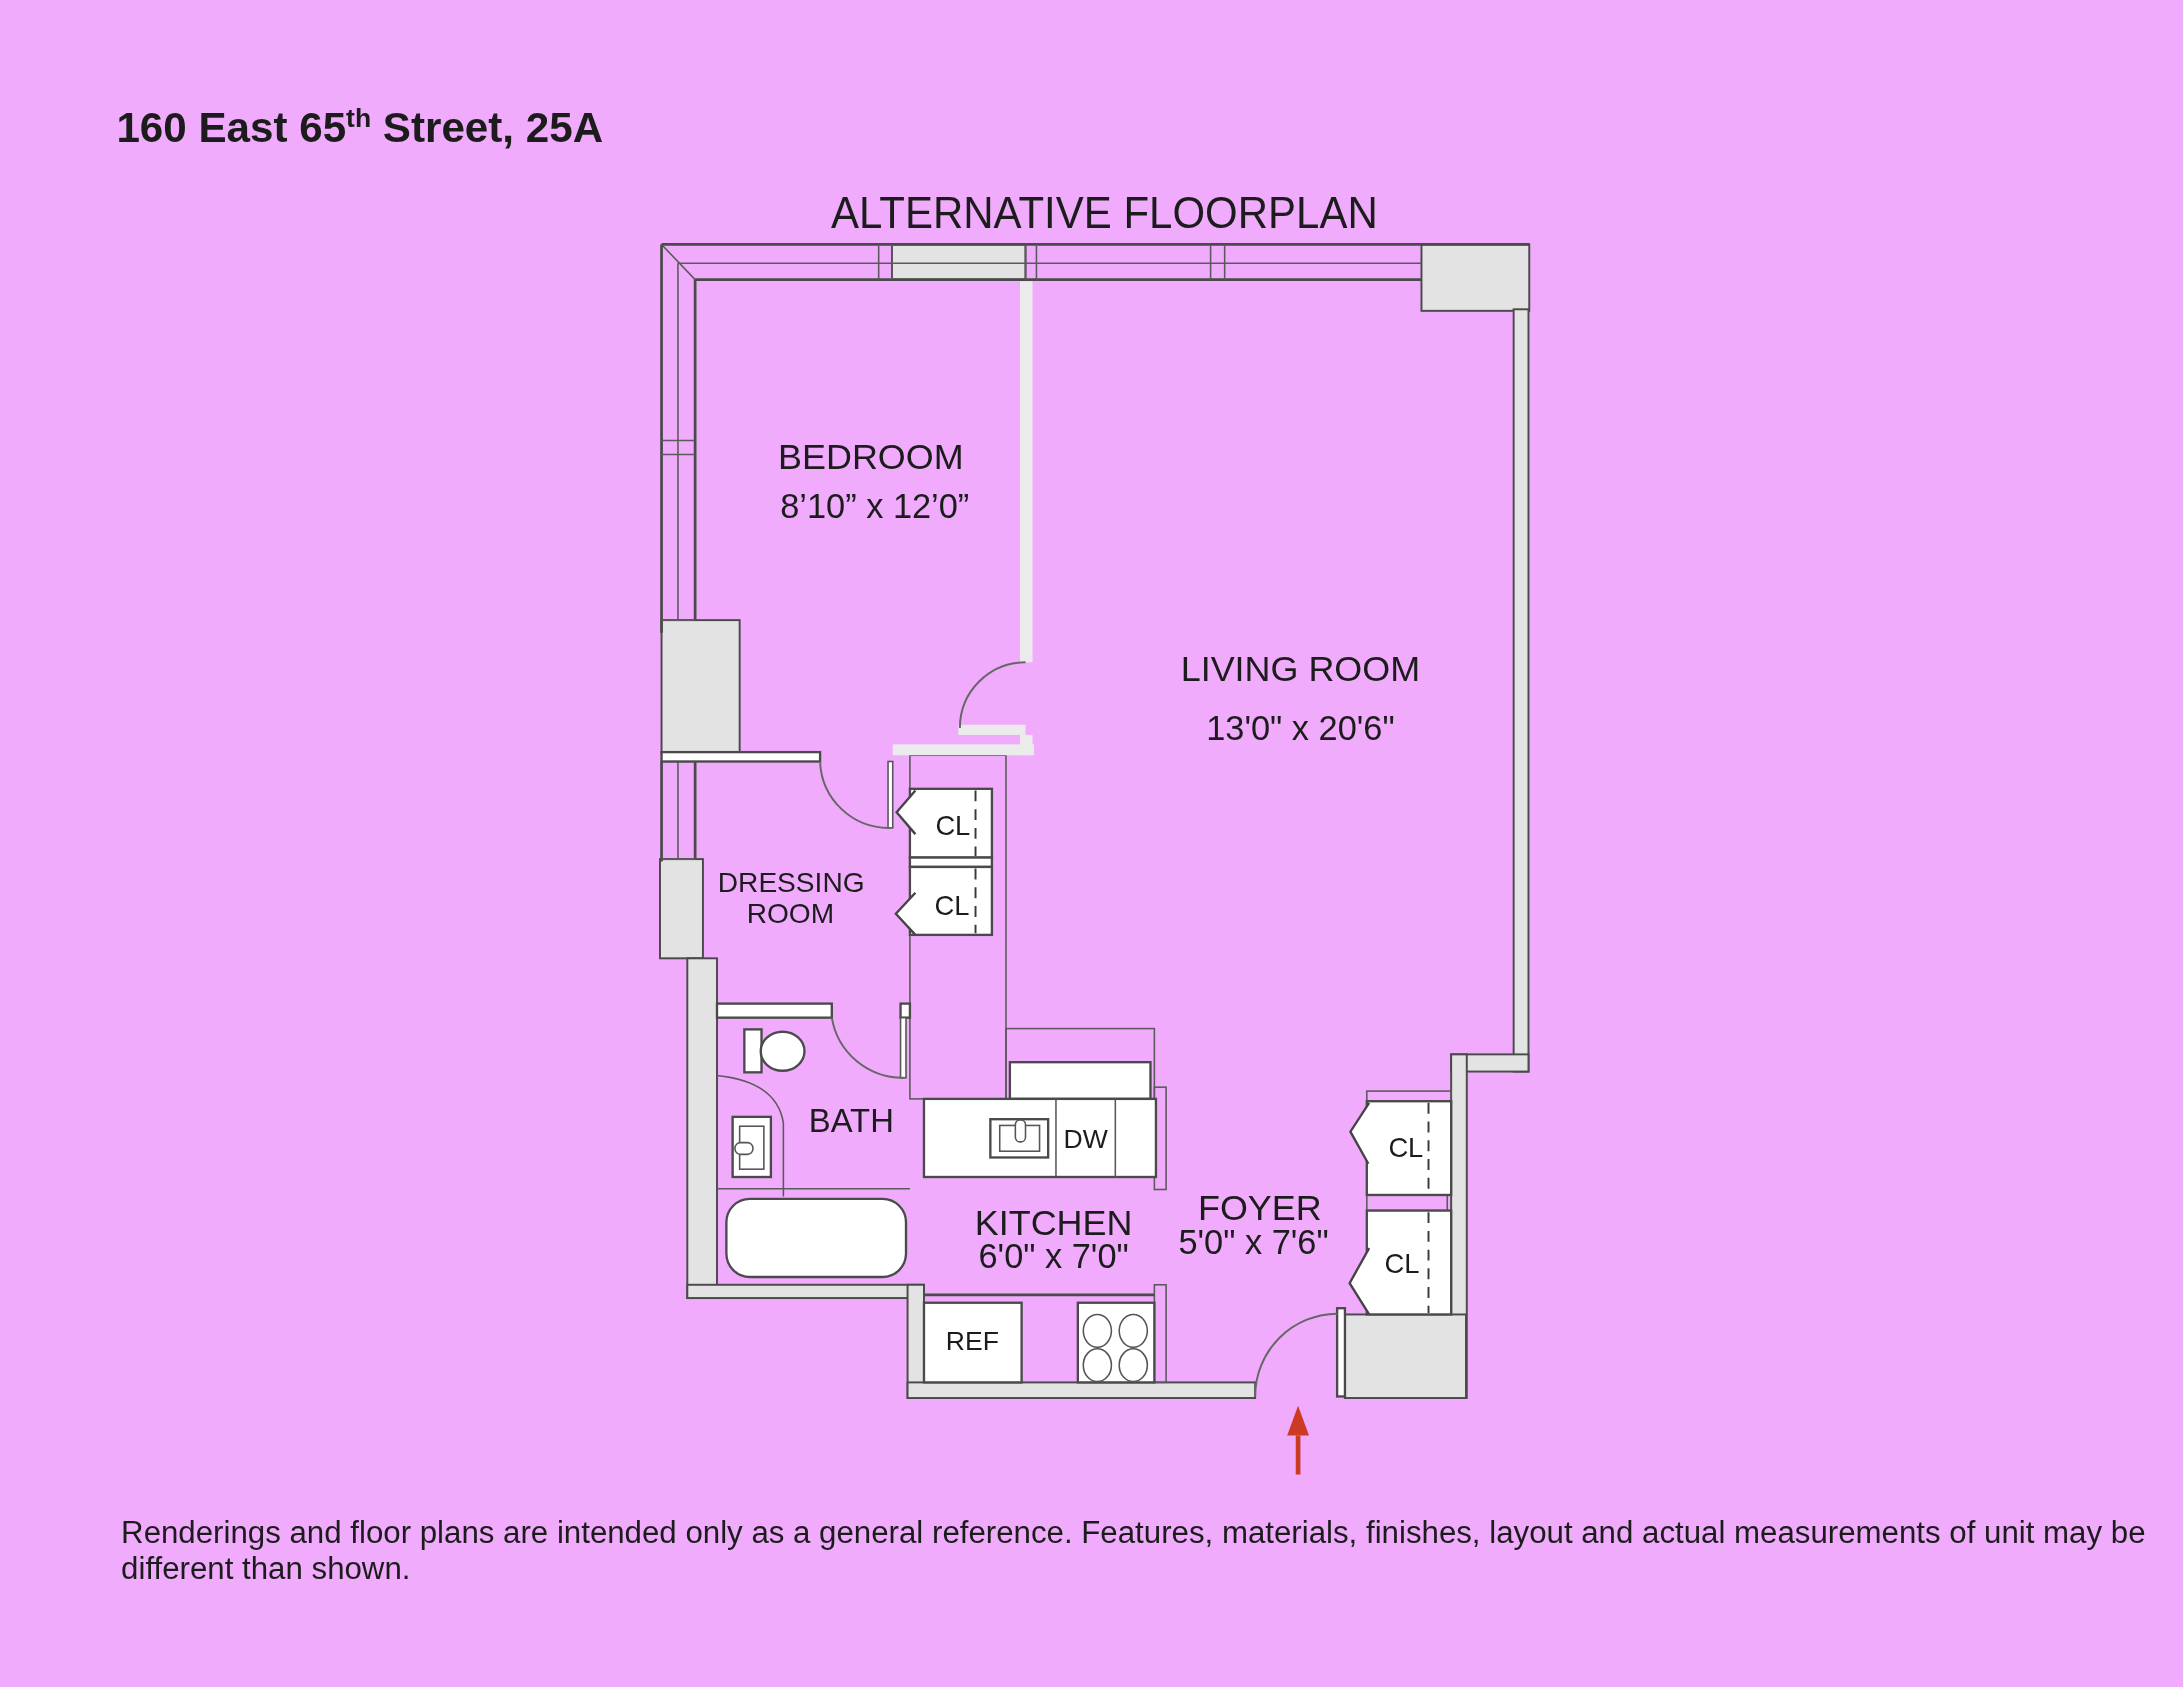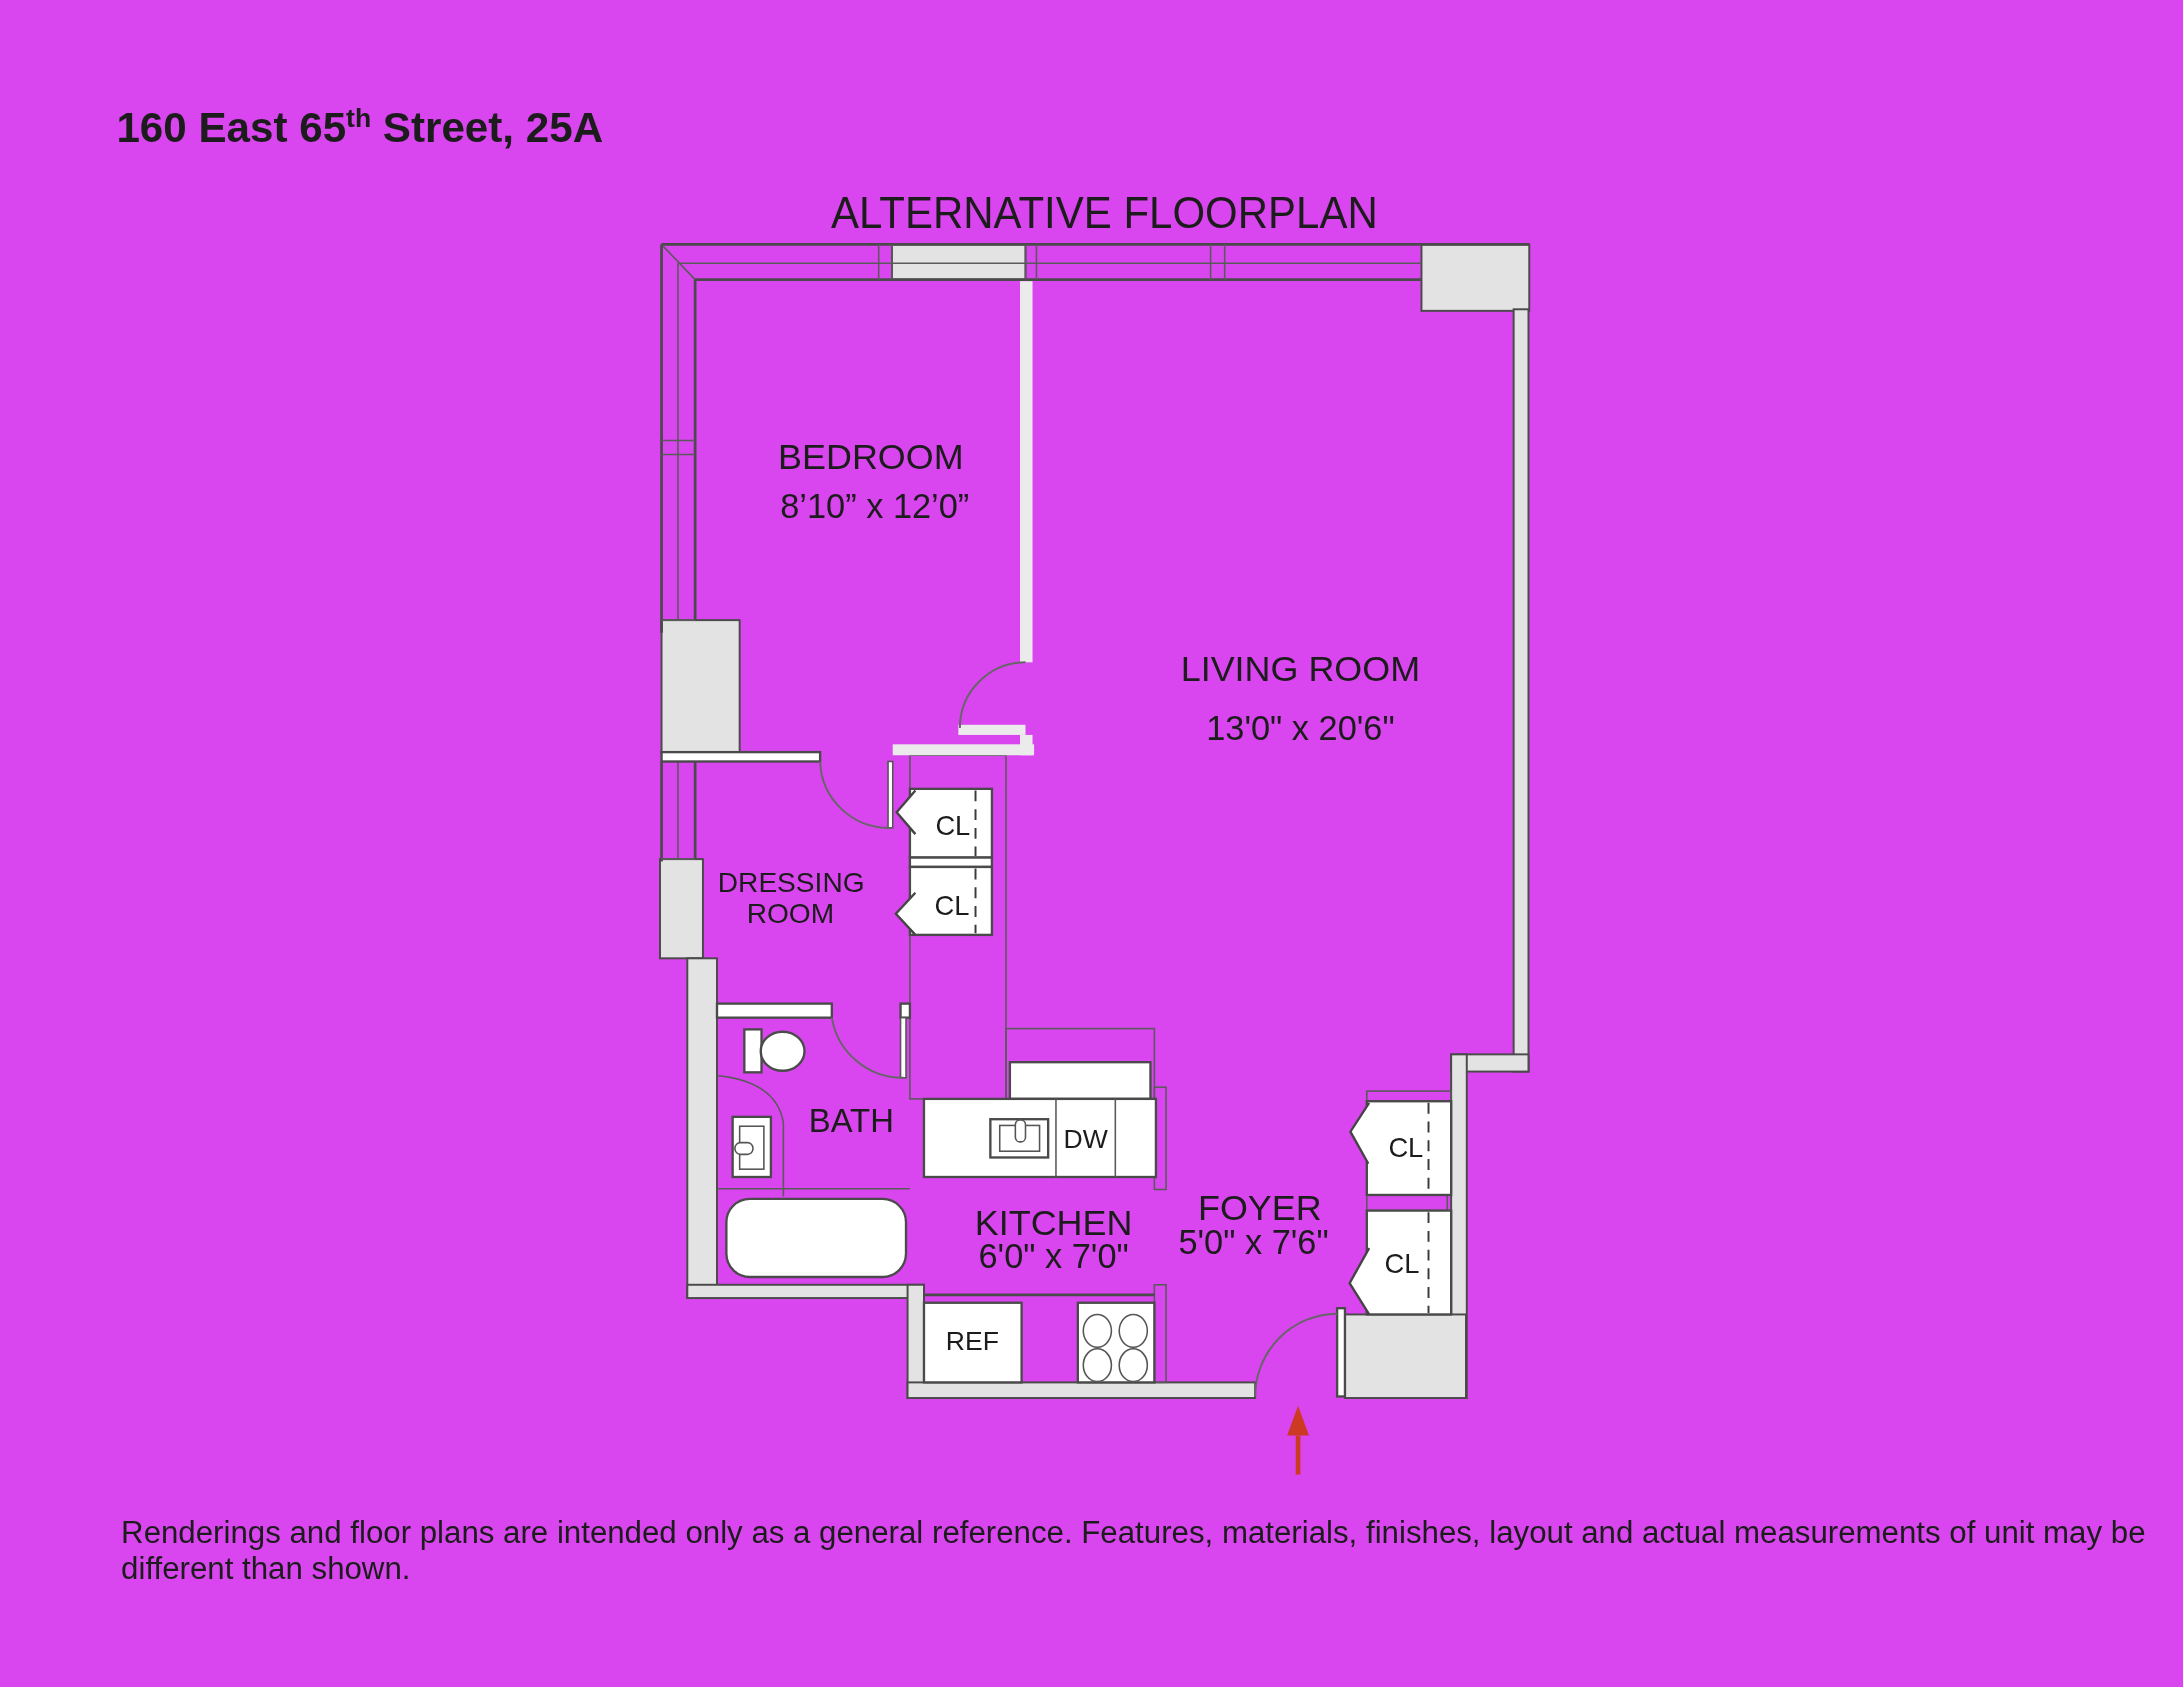--- a/index.html
+++ b/index.html
@@ -1,16 +1,16 @@
 <!DOCTYPE html>
 <html style="font-size:12.5px"><head>
 <meta charset="utf-8">
 <style>
   html,body{margin:0;padding:0;background:#ffffff;width:2183px;height:1687px;overflow:hidden;}
-  .stage{position:relative;width:2183px;height:1687px;background:#d946ef;}
+  .stage{position:relative;width:2183px;height:1687px;background:#f0abfc;}
   svg{position:absolute;left:0;top:0;}
   svg text{font-family:"Liberation Sans","DejaVu Sans",sans-serif;fill:#1c1c1c;}
   .t-title{font-size:54px;font-weight:bold;}
   .t-sup{font-size:34px;font-weight:bold;}
   .t-heading{font-size:56px;}
   .t-room{font-size:46px;}
   .t-dims{font-size:44px;}
   .t-small{font-size:36px;}
   .t-bath{font-size:42px;}
   .t-cl{font-size:35px;}

